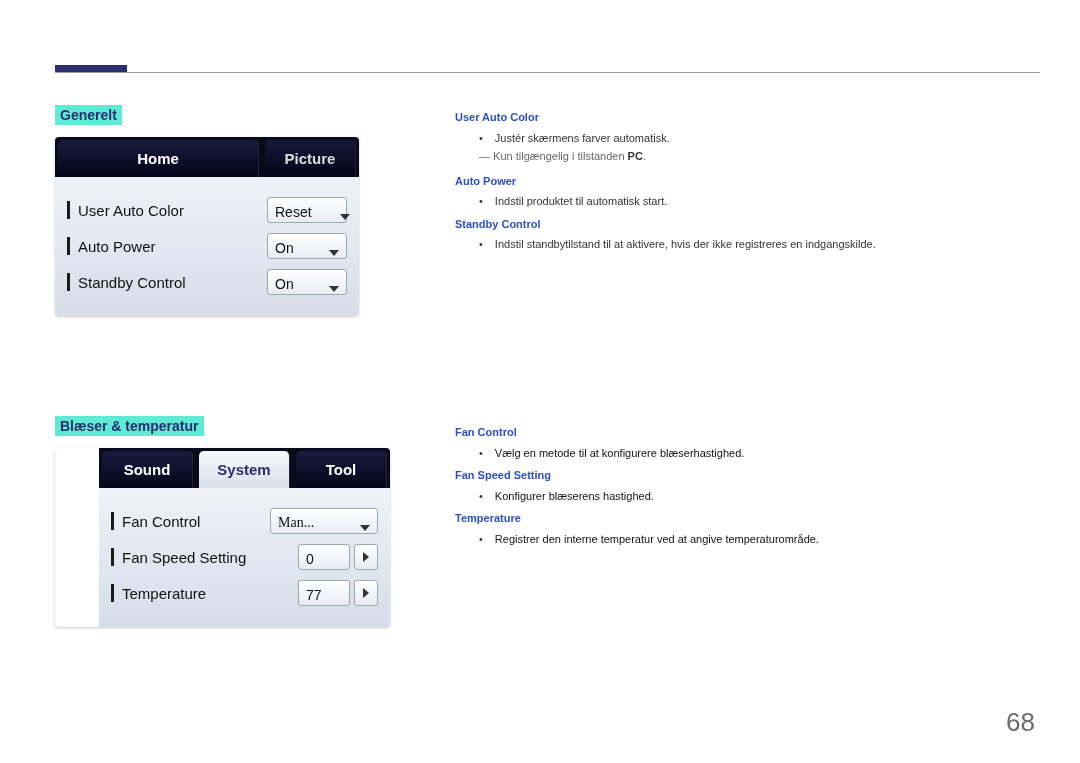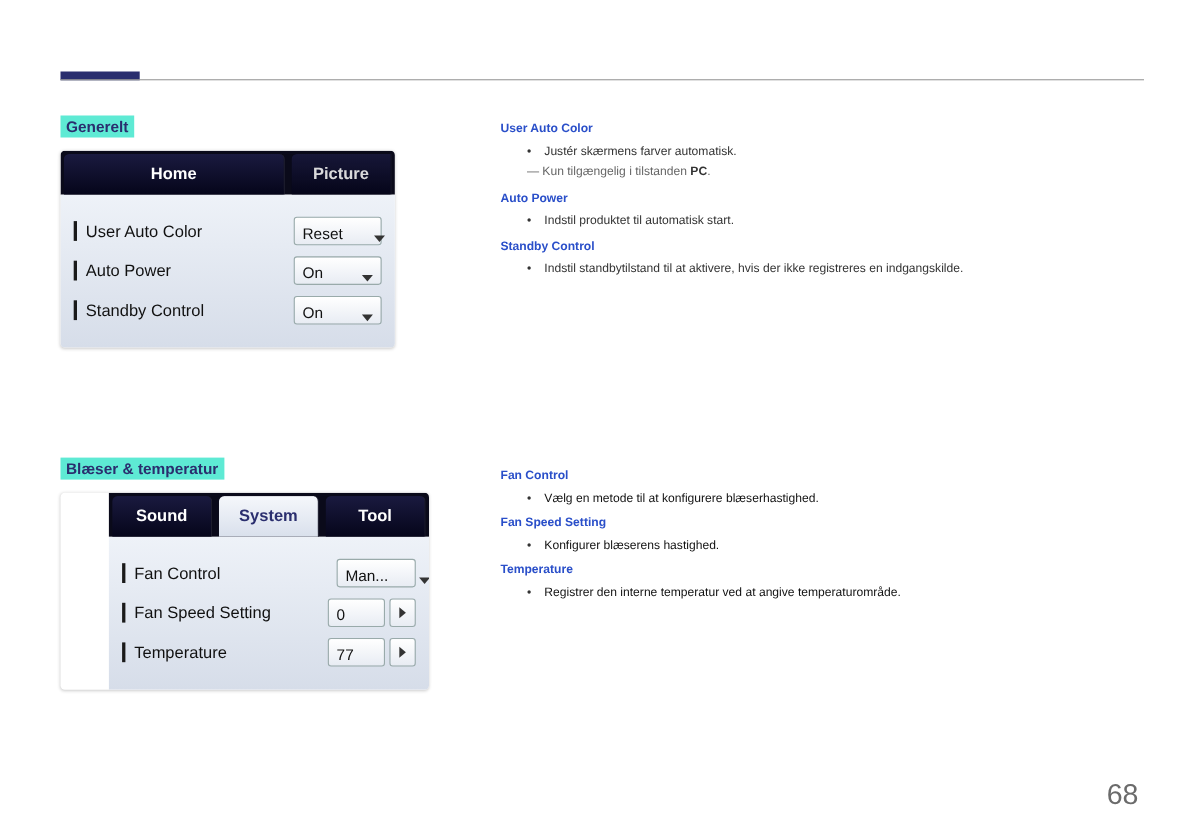--- a/index.html
+++ b/index.html
@@ -181,21 +181,21 @@
   .section2-left { margin-top: 100px; }
   .section2-right {
     position: absolute;
     top: 420px;
     left: 455px;
     width: 590px;
     font-size: 11px;
     line-height: 1.5;
   }
   .osd2 { width: 335px; padding-left: 44px; }
-  .osd2 .osd-dropdown { width: 72px; }
+  .osd2 .osd-dropdown { width: 108px; font-family: Liberation Serif, serif; }
   .osd2 .spinner-group { display: flex; }
 </style>
 </head>
 <body>
 
 <div class="top-accent"></div>
 <div class="top-rule"></div>
 
 <div class="left-col">
   <div class="section-heading">Generelt</div>

